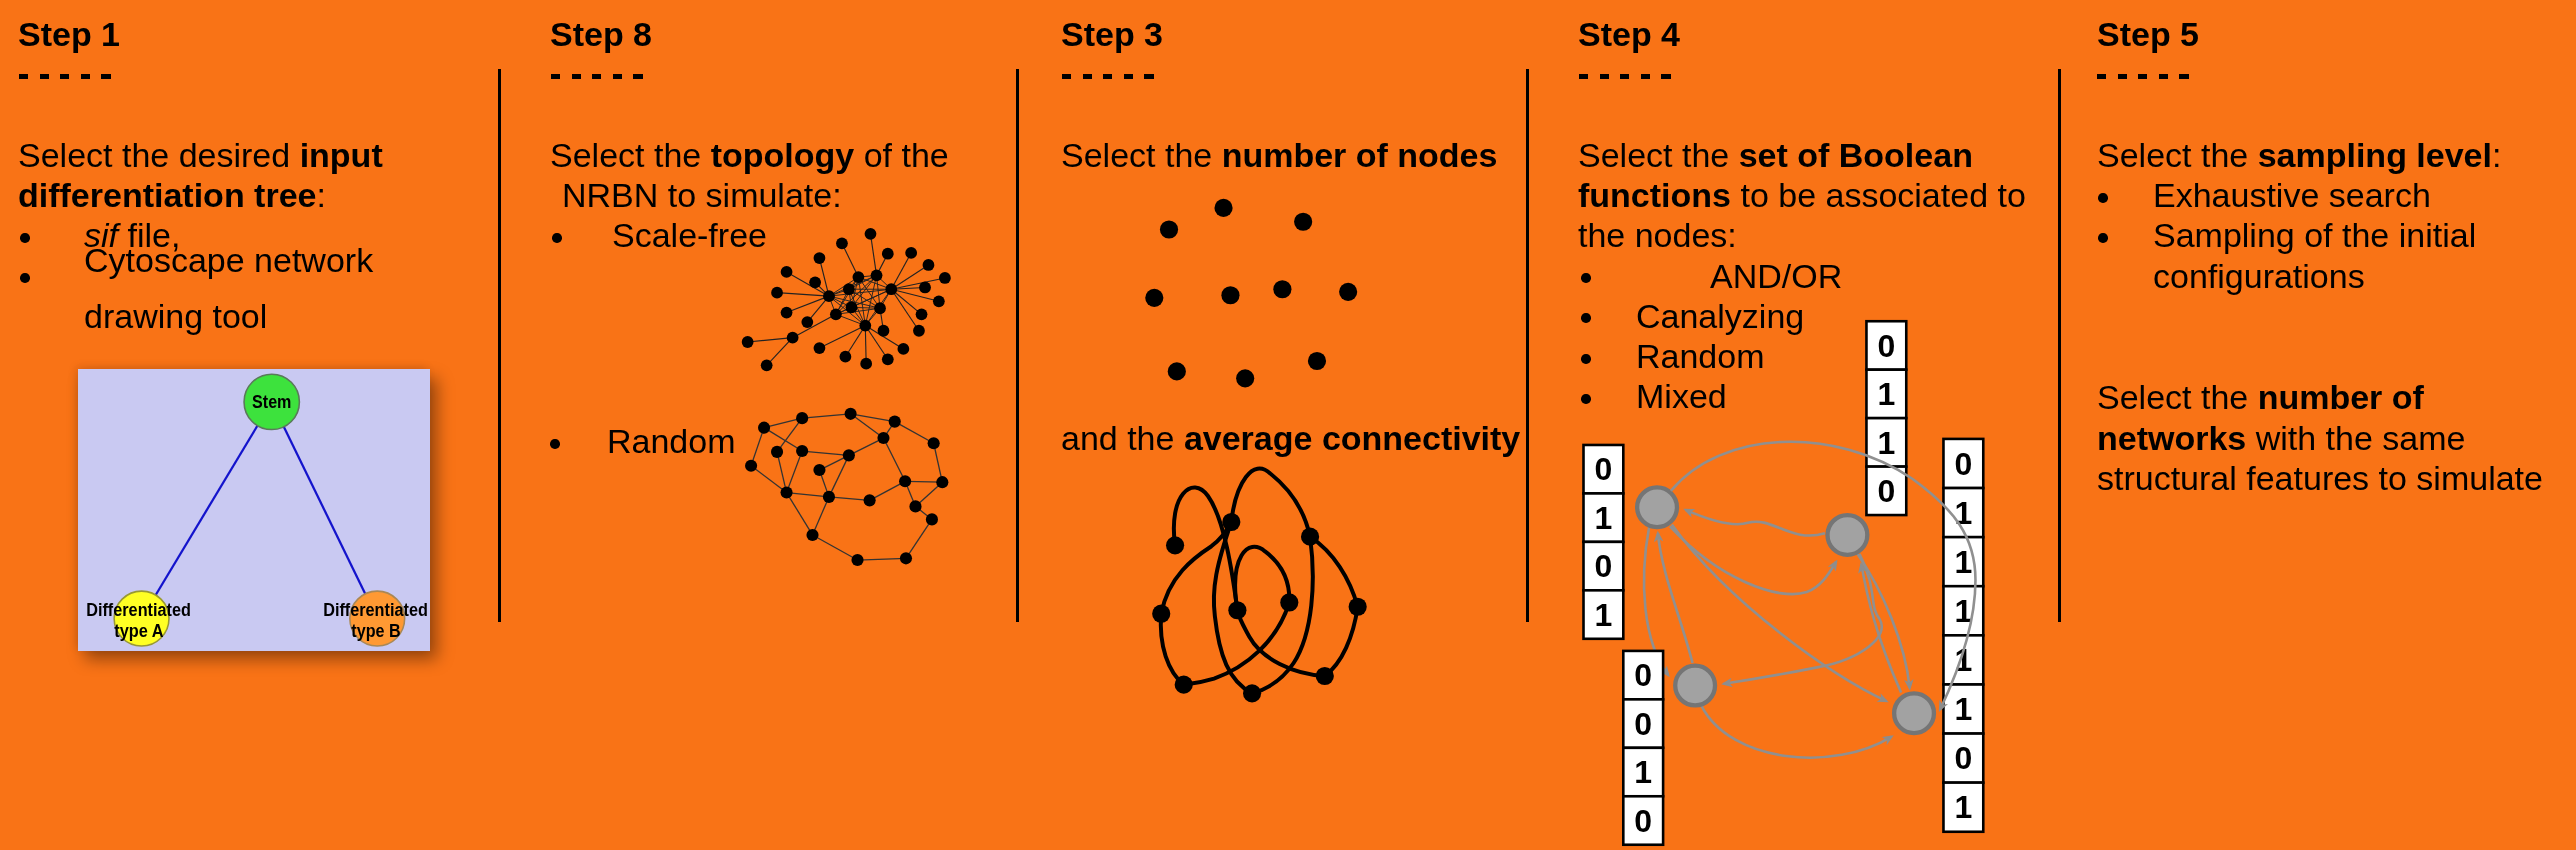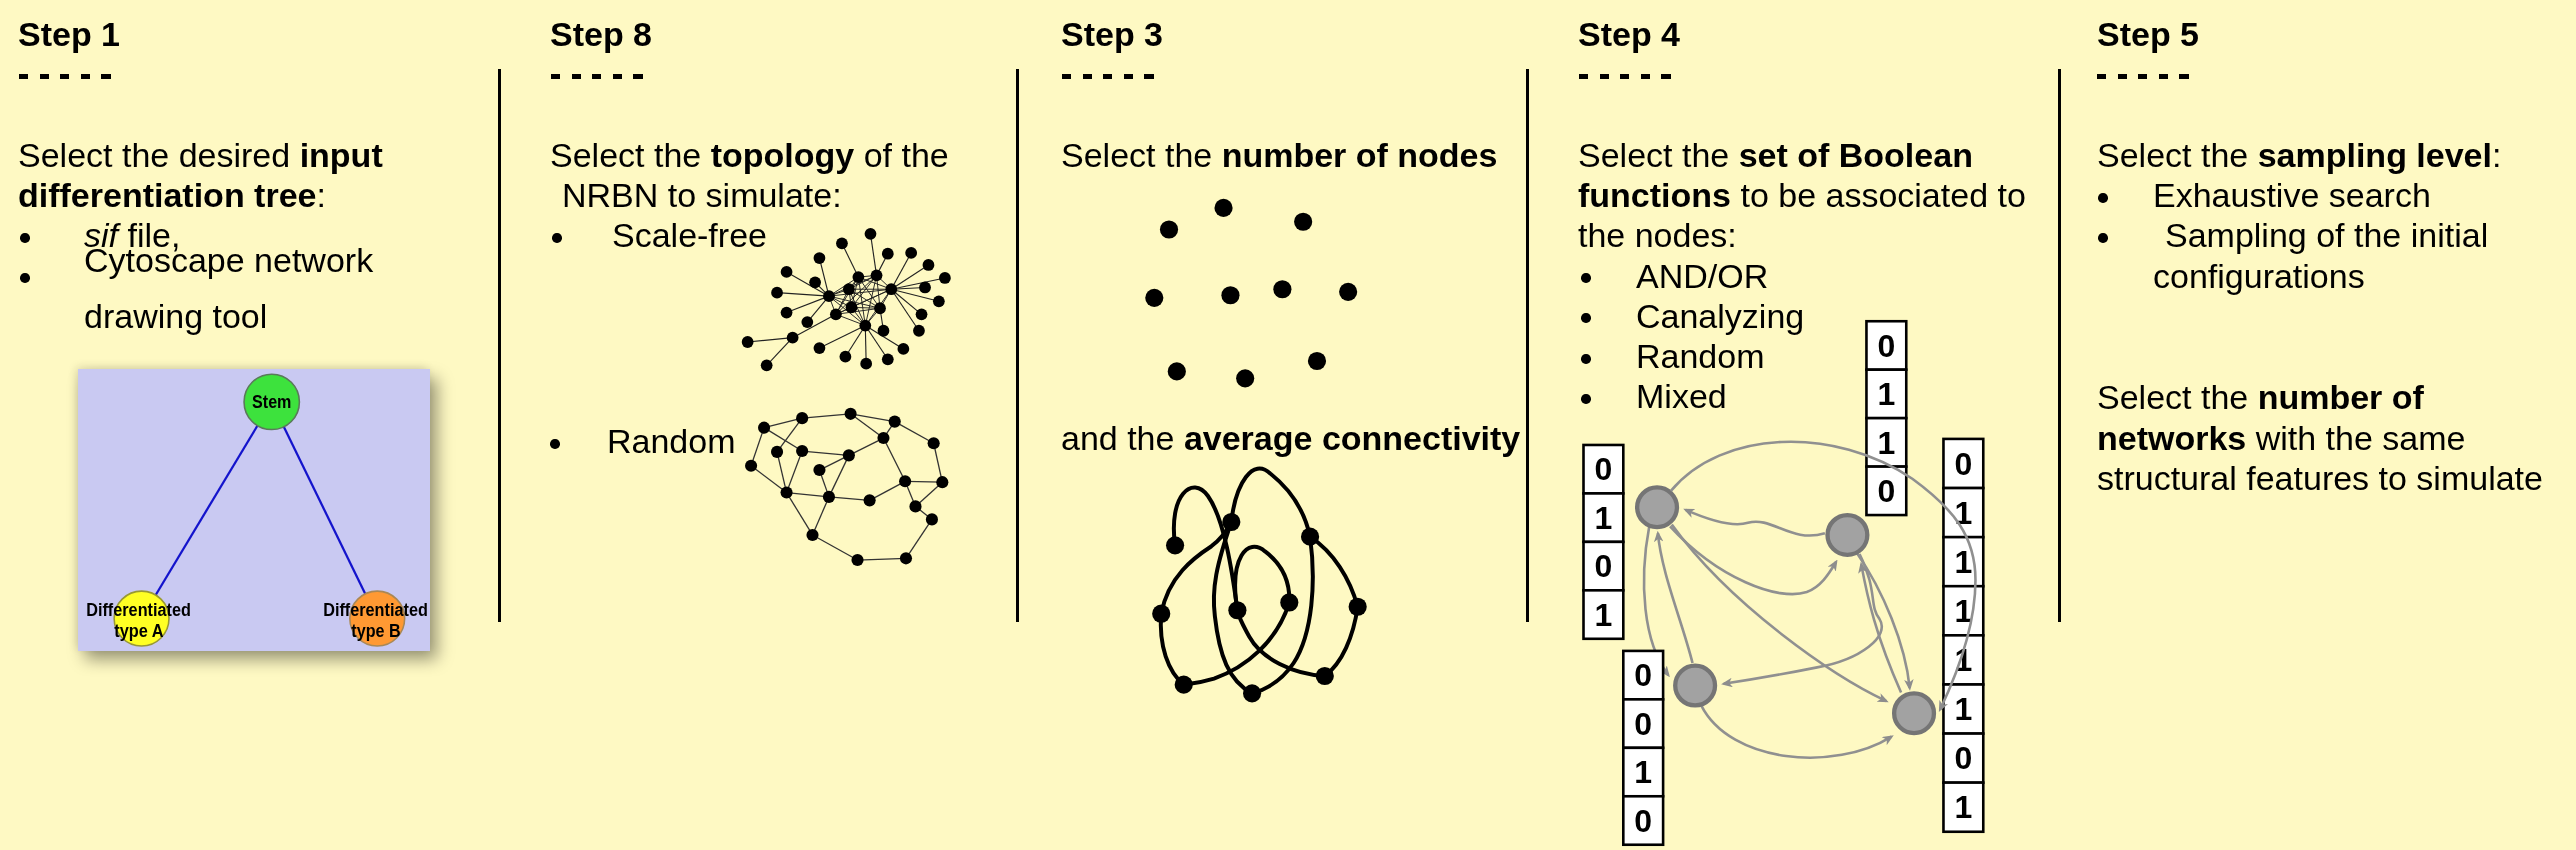--- a/index.html
+++ b/index.html
@@ -1,16 +1,16 @@
 <!DOCTYPE html>
 <html style="font-size:14px"><head>
 <meta charset="utf-8">
 <style>
 html,body{margin:0;padding:0;background:#fff;}
-#page{position:relative;width:2576px;height:851px;background:#fef9c3;overflow:hidden;
+#page{position:relative;width:2576px;height:851px;background:#f97316;overflow:hidden;
   font-family:"Liberation Sans", sans-serif;color:#000;}
 .t{position:absolute;font-size:34px;line-height:34px;white-space:nowrap;}
 .h{font-weight:bold;}
 .dash{position:absolute;height:4.8px;width:92px;
   background:repeating-linear-gradient(90deg,#000 0 9.2px,transparent 9.2px 20.6px);}
 .vline{position:absolute;width:2.6px;background:#000;top:69px;height:553px;}
 .dot{position:absolute;width:9.5px;height:9.5px;border-radius:50%;background:#000;}
 #tree{position:absolute;left:78px;top:369px;width:352px;height:282px;background:#c9c9f2;
   box-shadow:7px 8.7px 15.6px rgba(0,0,0,0.40), -1.7px -1.7px 8.7px rgba(0,0,0,0.12);}
 #tree svg{position:absolute;left:0;top:0;}
@@ -46,32 +46,32 @@
 <div class="dot" style="left:552px;top:233px;"></div>
 <div class="t" style="left:606px;top:218px;margin-left:6px;">Scale-free</div>
 <div class="dot" style="left:550px;top:439px;"></div>
 <div class="t" style="left:607px;top:424px;">Random</div>
 <div class="t" style="left:1061px;top:138px;">Select the <b>number of nodes</b></div>
 <div class="t" style="left:1061px;top:421px;">and the <b>average connectivity</b></div>
 <div class="t" style="left:1578px;top:138px;">Select the <b>set of Boolean</b></div>
 <div class="t" style="left:1578px;top:178px;"><b>functions</b> to be associated to</div>
 <div class="t" style="left:1578px;top:218px;">the nodes:</div>
 <div class="dot" style="left:1581px;top:273px;"></div>
-<div class="t" style="left:1636px;top:259px;">AND/OR</div>
+<div class="t" style="left:1710px;top:259px;">AND/OR</div>
 <div class="dot" style="left:1581px;top:313px;"></div>
 <div class="t" style="left:1636px;top:299px;">Canalyzing</div>
 <div class="dot" style="left:1581px;top:354px;"></div>
 <div class="t" style="left:1636px;top:339px;">Random</div>
 <div class="dot" style="left:1581px;top:394px;"></div>
 <div class="t" style="left:1636px;top:379px;">Mixed</div>
 <div class="t" style="left:2097px;top:138px;">Select the <b>sampling level</b>:</div>
 <div class="dot" style="left:2098px;top:193px;"></div>
 <div class="t" style="left:2153px;top:178px;">Exhaustive search</div>
 <div class="dot" style="left:2098px;top:233px;"></div>
-<div class="t" style="left:2153px;top:218px;margin-left:12px;">Sampling of the initial</div>
+<div class="t" style="left:2153px;top:218px;">Sampling of the initial</div>
 <div class="t" style="left:2153px;top:259px;">configurations</div>
 <div class="t" style="left:2097px;top:380px;">Select the <b>number of</b></div>
 <div class="t" style="left:2097px;top:421px;"><b>networks</b> with the same</div>
 <div class="t" style="left:2097px;top:461px;">structural features to simulate</div>
 
   <div id="tree">
     <svg width="352" height="282" viewBox="0 0 407 326">
       <line x1="224" y1="38" x2="73.5" y2="288.5" stroke="#1414cc" stroke-width="2.6"></line>
       <line x1="224" y1="38" x2="346" y2="288.5" stroke="#1414cc" stroke-width="2.6"></line>
       <circle cx="224" cy="38" r="32" fill="#3de23d" stroke="#5a7a5a" stroke-width="1.8"></circle>

